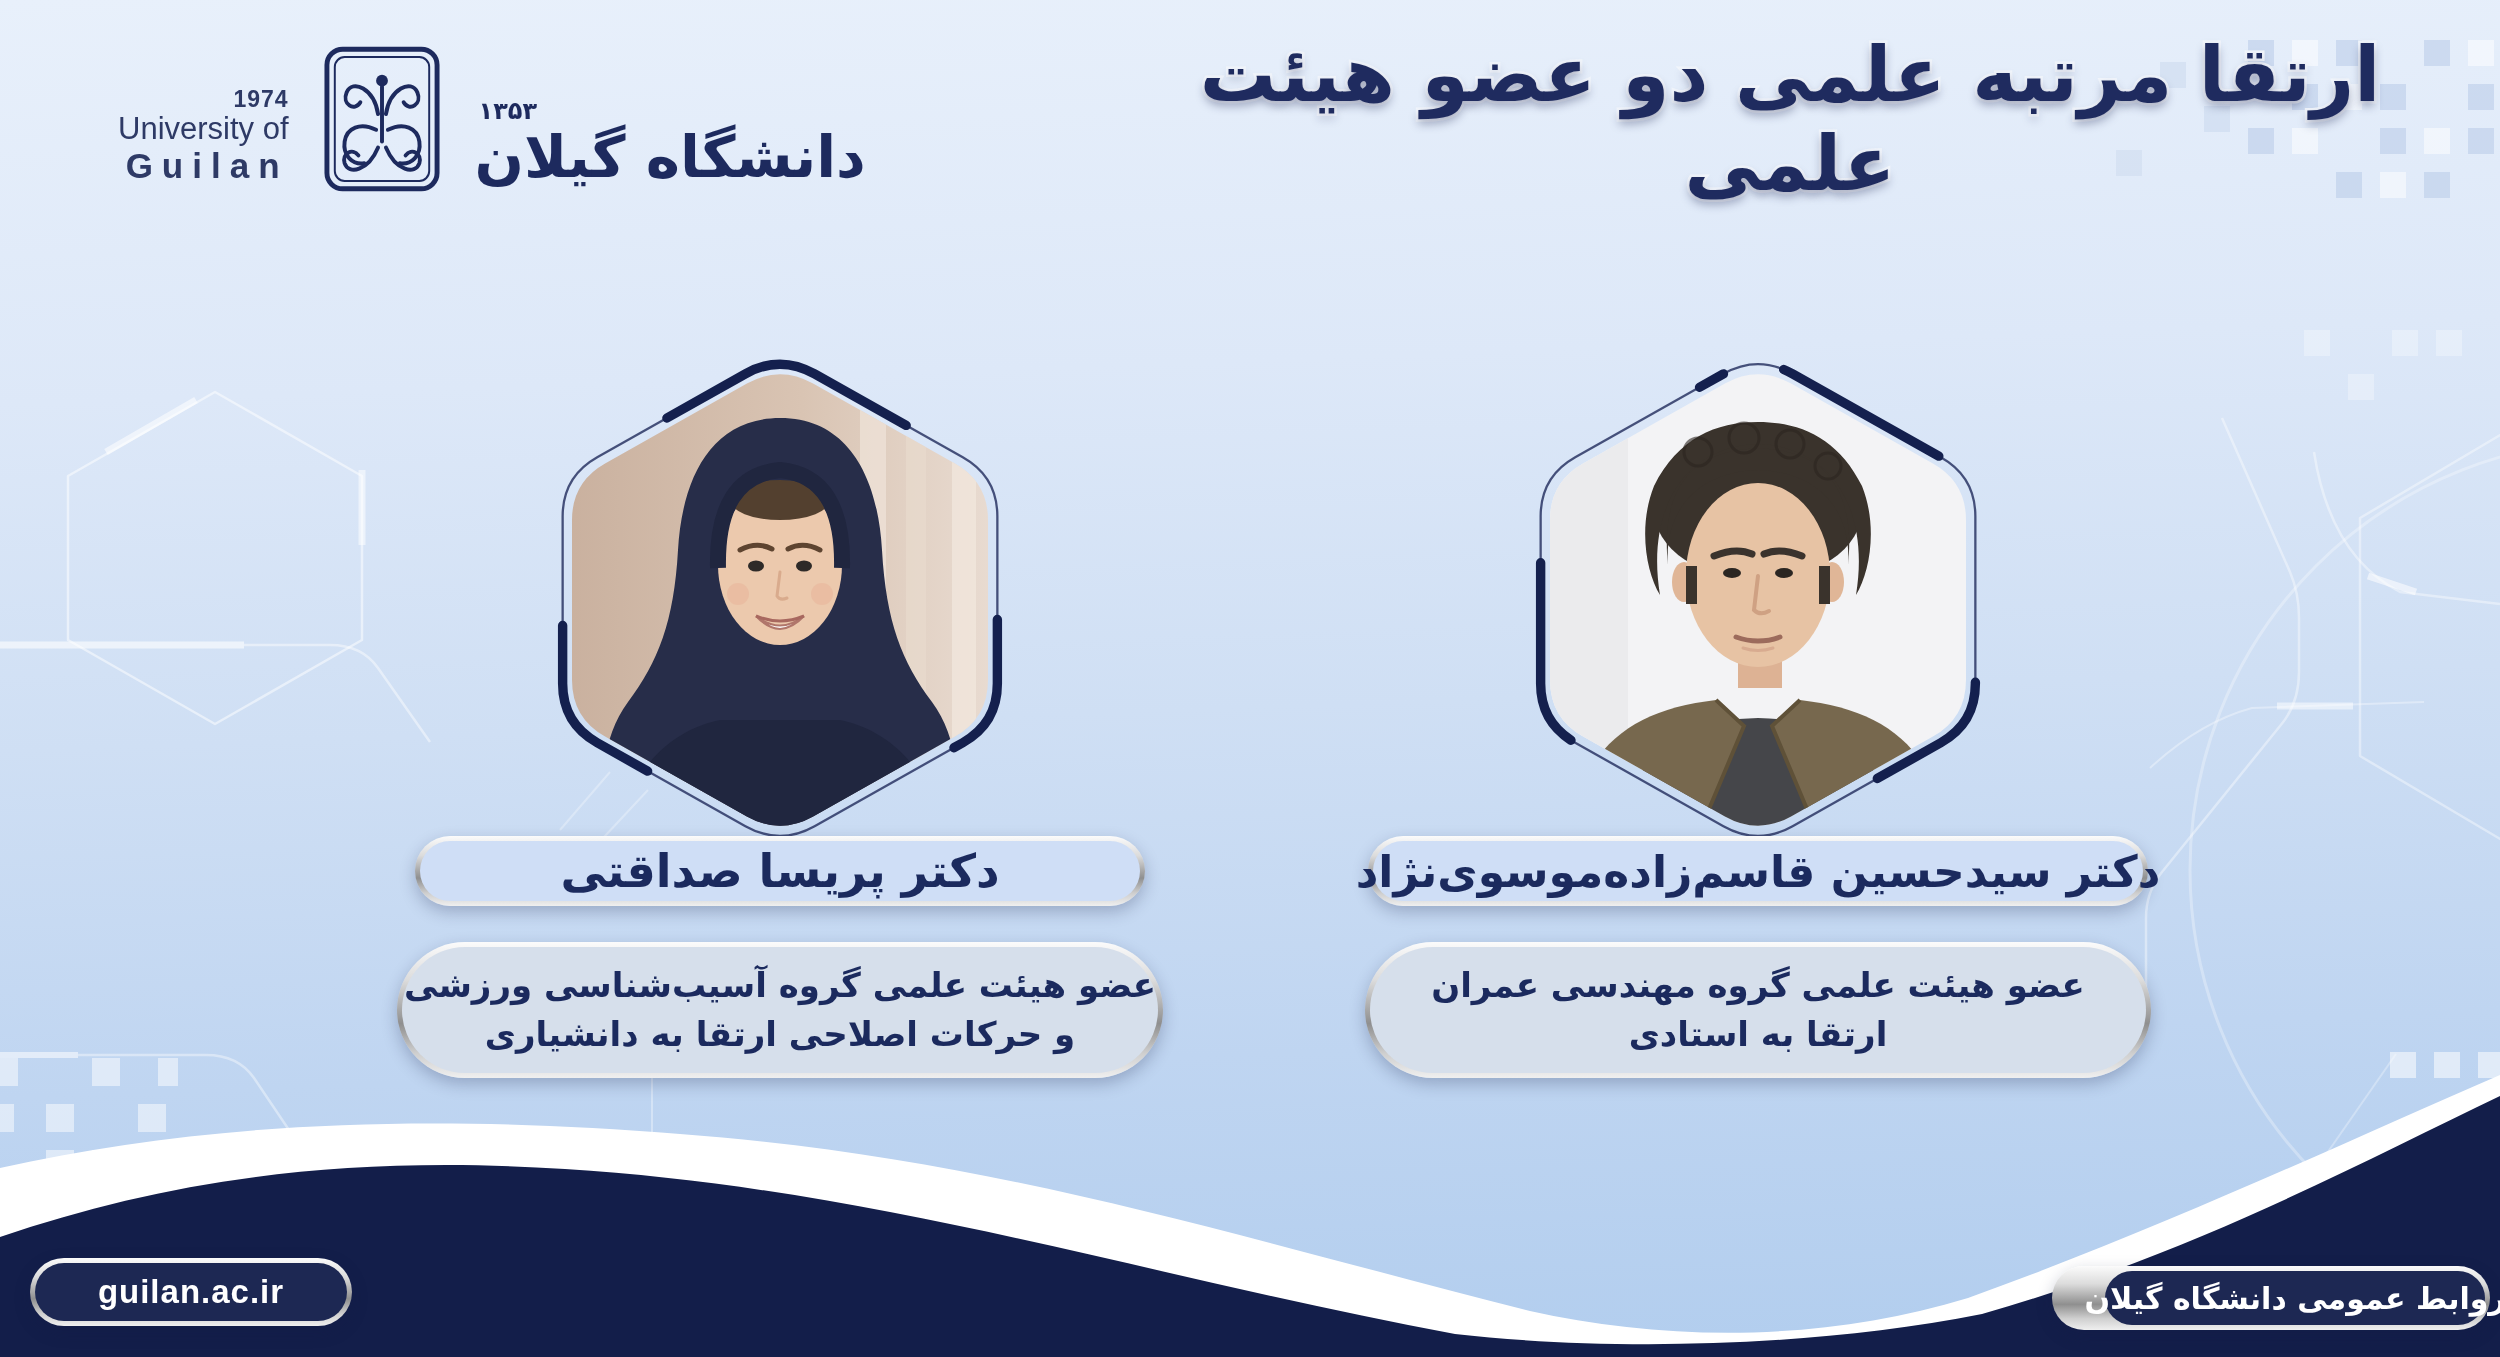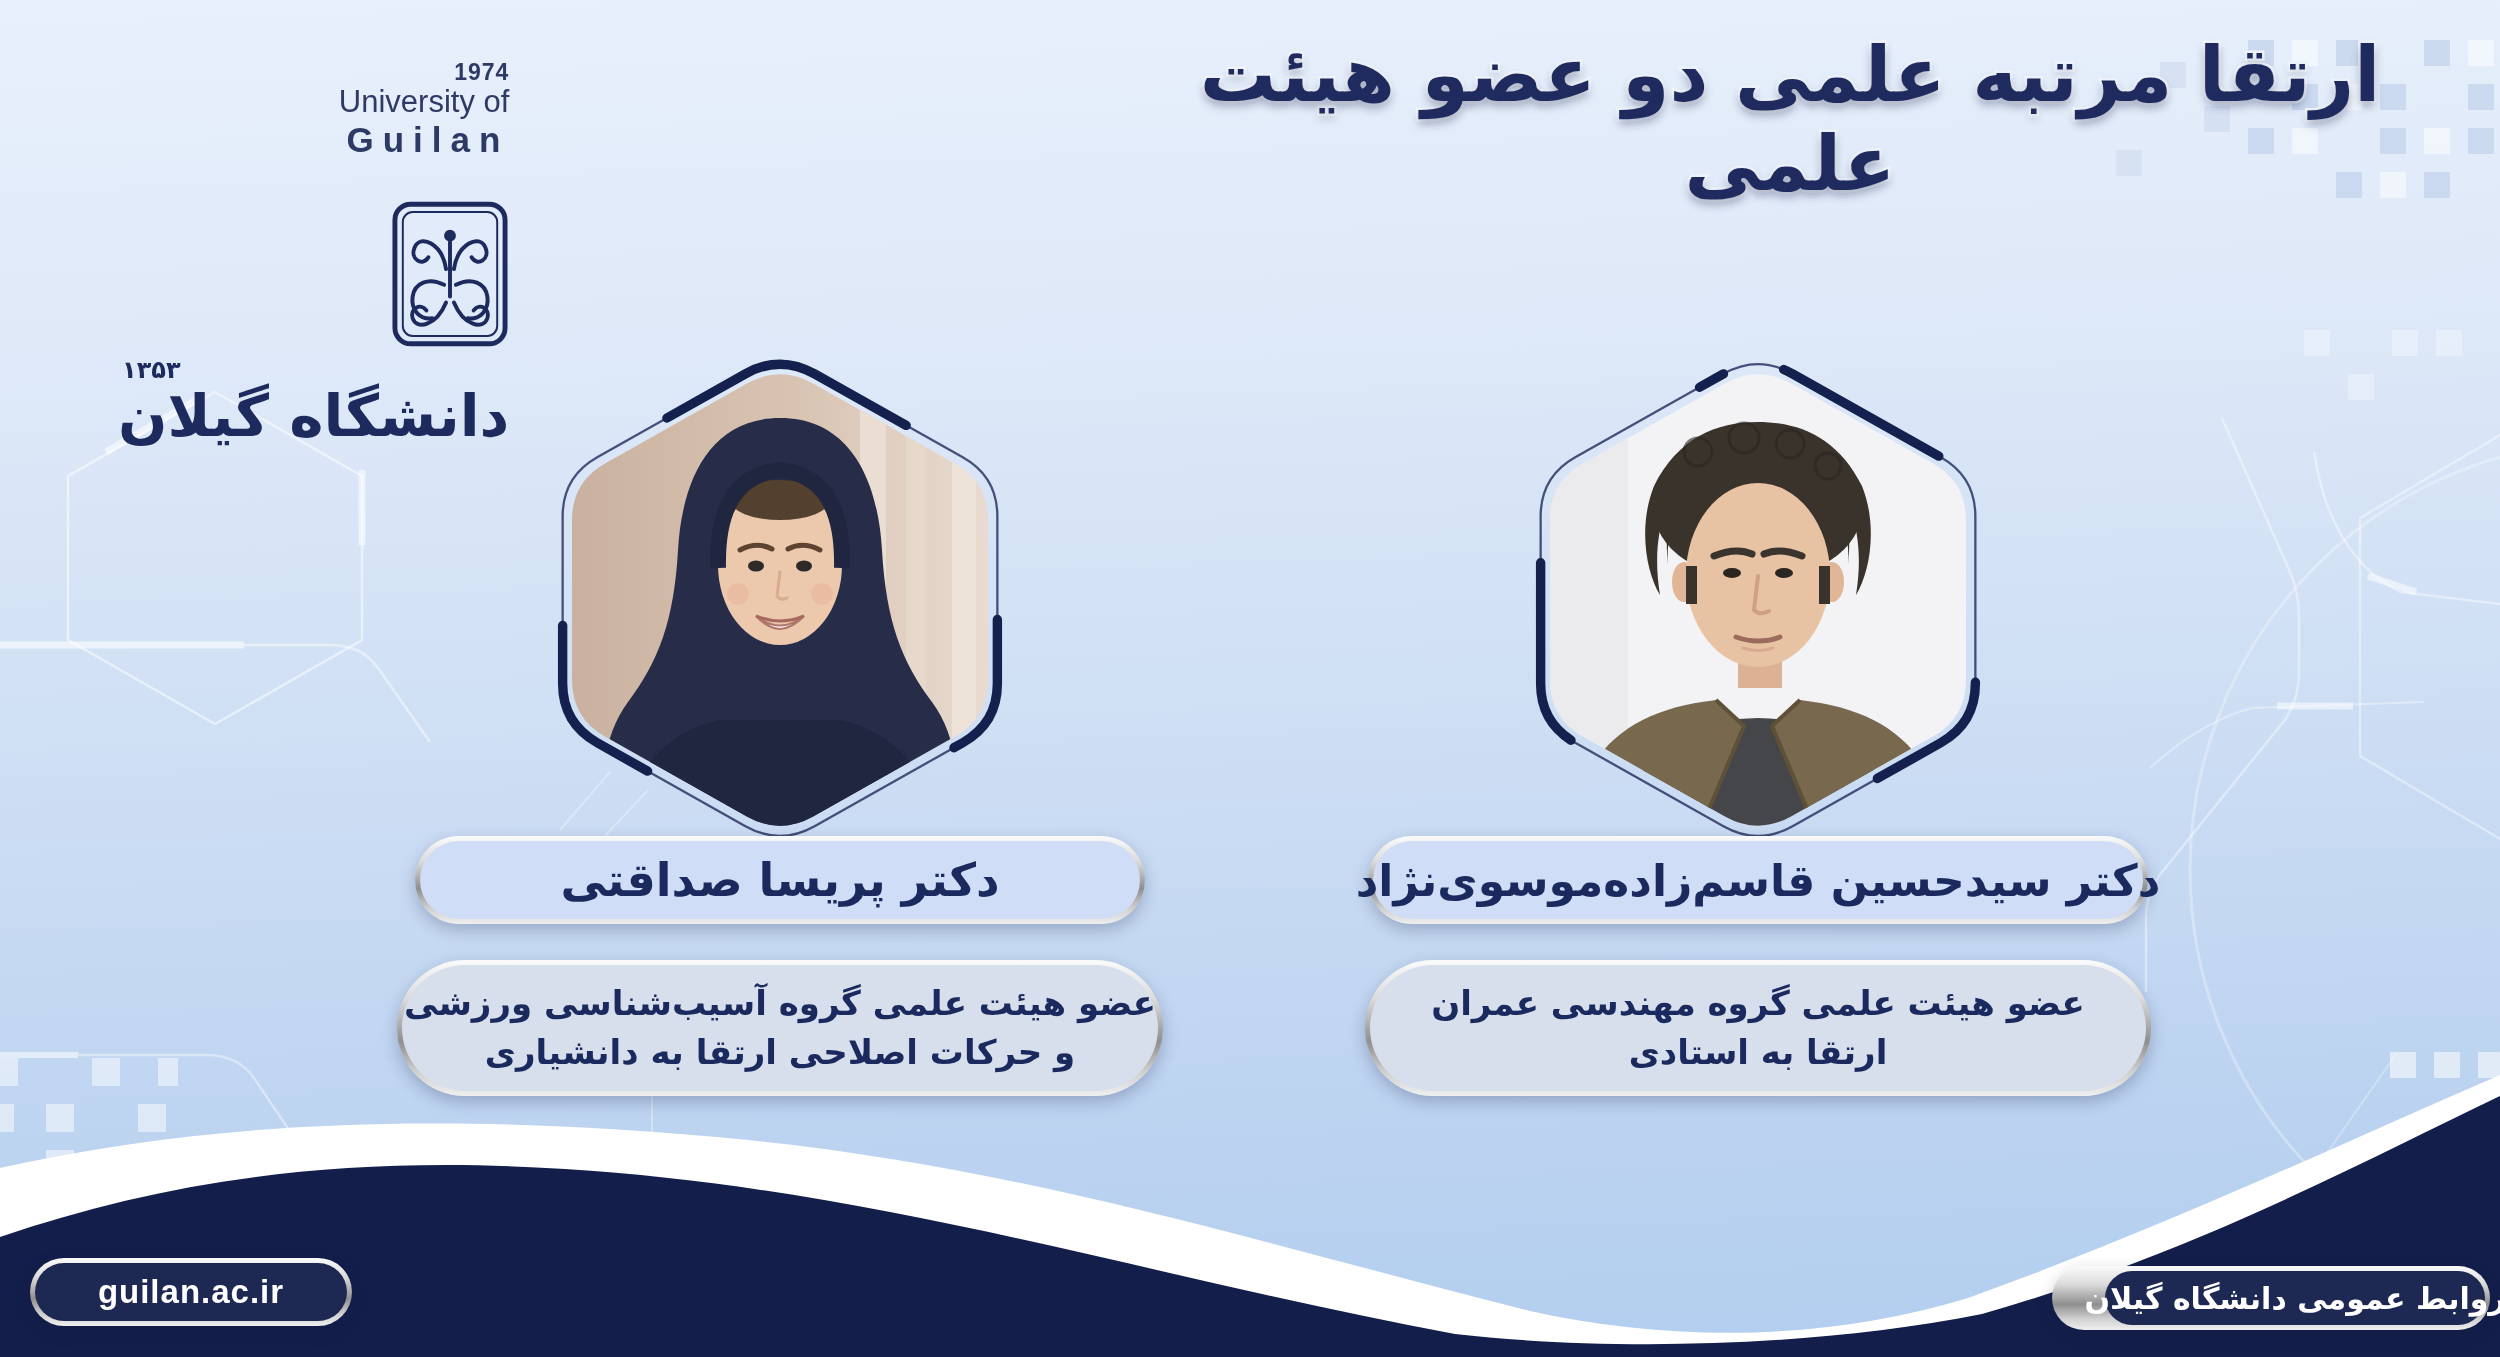--- a/index.html
+++ b/index.html
@@ -4,21 +4,21 @@
 <style>
   html,body{margin:0;padding:0;background:#6b7383;}
   .canvas{
     position:relative;width:2500px;height:1357px;overflow:hidden;
     background:linear-gradient(178deg,#e8f0fb 0%,#dde8f8 28%,#cfdff4 52%,#bfd5f1 76%,#b1cdee 100%);
     font-family:"DejaVu Sans",sans-serif;
   }
   .decor{position:absolute;left:0;top:0;z-index:1;}
   .wave{position:absolute;left:0;top:997px;z-index:3;}
   
-  .logo{position:absolute;left:118px;top:60px;display:flex;align-items:flex-end;gap:34px;z-index:4;flex-direction:column;}
+  .logo{position:absolute;left:118px;top:45px;display:flex;align-items:flex-end;gap:34px;z-index:4;}
   .logo-en{text-align:right;color:#2e3a66;line-height:1.05;padding-bottom:8px;font-family:"Liberation Sans",sans-serif;}
   .logo-year{font-size:23px;font-weight:bold;letter-spacing:1px;margin-bottom:2px;}
   .logo-l1{font-size:31px;}
   .logo-l2{font-size:35px;font-weight:bold;letter-spacing:9px;margin-top:3px;}
   .emblem{width:118px;height:148px;}
   .logo-fa{position:relative;color:#1d2a5e;padding-bottom:2px;}
   .logo-fa-name{font-size:58px;font-weight:bold;font-family:"DejaVu Sans",sans-serif;}
   .logo-fa-year{position:absolute;top:-26px;left:4px;font-size:24px;font-weight:bold;}
   
   .title{
@@ -30,21 +30,21 @@
   
   .card{position:absolute;top:350px;width:780px;display:flex;flex-direction:column;align-items:center;z-index:4;}
   .card.left{left:390px;}
   .card.right{left:1368px;}
   .portrait{width:460px;height:500px;display:block;}
   .hex-thin{fill:none;stroke:#2a3564;stroke-width:2.2;opacity:.85;}
   .hex-thick{fill:none;stroke:#14204e;stroke-width:9;stroke-linecap:round;stroke-dasharray:170 230 140 330 180 250 120 180;}
   .pill{border-radius:999px;padding:5px;background:linear-gradient(180deg,#fbfbfb 0%,#dcdcdc 28%,#8f8f8f 60%,#cfcfcf 82%,#efefef 100%);box-shadow:0 6px 16px rgba(18,28,68,.25);}
   .pill-inner{border-radius:999px;display:flex;flex-direction:column;align-items:center;justify-content:center;color:#1b2a5e;font-weight:bold;font-family:"DejaVu Sans",sans-serif;}
   .name-pill{margin-top:-14px;}
-  .name-pill .pill-inner{background:#cfdef6;height:78px;}
+  .name-pill .pill-inner{background:#cfdef6;height:60px;}
   .name-text{font-size:46px;white-space:nowrap;}
   .card.right .name-text{font-size:44px;}
   .card.left  .name-pill{width:720px;}
   .card.right .name-pill{width:770px;}
   .desc-pill{margin-top:36px;}
   .desc-pill .pill-inner{background:#d6dfeb;height:126px;line-height:1.45;}
   .desc-text{font-size:34px;white-space:nowrap;}
   .card.left  .desc-pill{width:756px;}
   .card.right .desc-pill{width:776px;}
   

